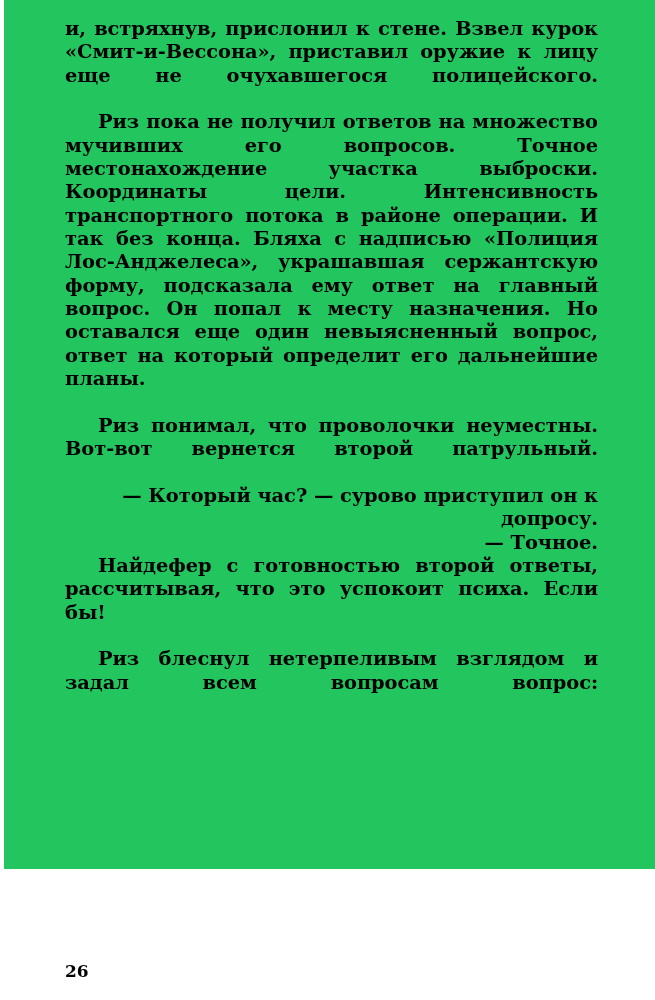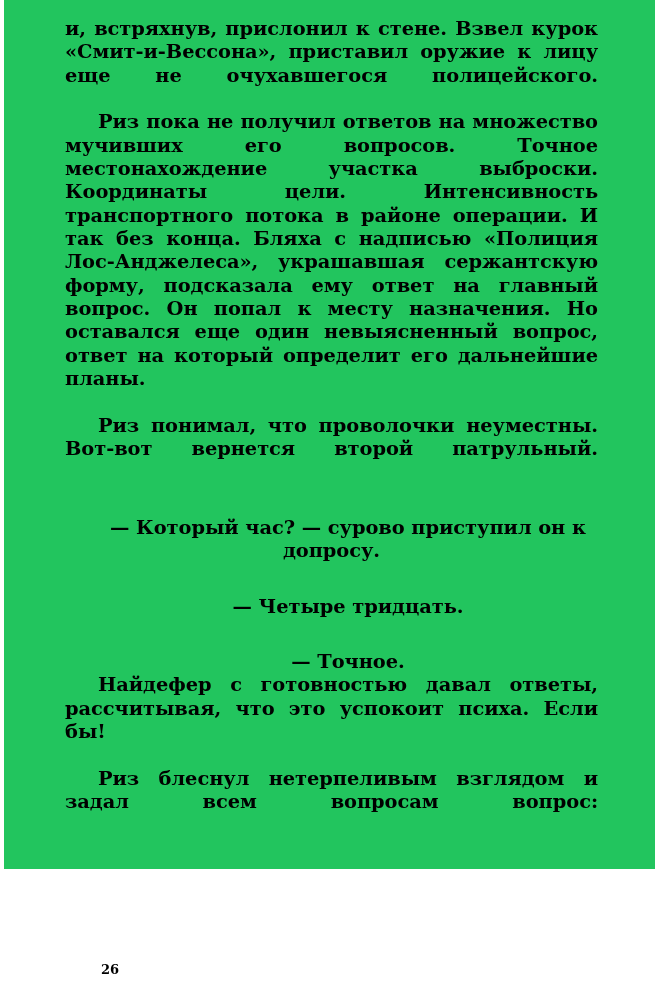--- a/index.html
+++ b/index.html
@@ -53,66 +53,63 @@
   }
 
   
   .para.noindent {
     text-indent: 0;
   }
 
   
   .para.dialogue {
     text-indent: 33px;
-    text-align: center;
-    margin-top: 32px;
+    text-align: right;
   }
 
   
   .para::after {
     content: "";
     display: inline-block;
     width: 100%;
   }
   .para.dialogue::after { content: none; }
 
   #folio {
     position: absolute;
     left: 61px;
     top: 963px;
     font-family: "DejaVu Serif", "Liberation Serif", serif;
     font-weight: 700;
-    font-size: 13px;
+    font-size: 17px;
     line-height: 1;
     color: #000000;
-    margin-left: 36px;
   }
 </style>
 </head>
 <body>
 
 <div id="page">
 
   <div id="text-column">
 
     <p class="para noindent">и, встряхнув, прислонил к стене. Взвел курок «Смит-и-Вес­сона», приставил оружие к лицу еще не очухавшегося полицейского.</p>
 
 
     <p class="para indent">Риз пока не получил ответов на множество мучивших его вопросов. Точное местонахождение участка выброски. Координаты цели. Интенсивность транспортного потока в районе операции. И так без конца. Бляха с надписью «Полиция Лос-Анджелеса», украшавшая сержантскую форму, подсказала ему ответ на главный вопрос. Он попал к месту назначения. Но оставался еще один невыясненный вопрос, ответ на который определит его дальнейшие планы.</p>
 
     <p class="para indent">Риз понимал, что проволочки неуместны. Вот-вот вер­нется второй патрульный.</p>
 
     <p class="para dialogue">— Который час? — сурово приступил он к допросу.</p>
 
-    <p class="para dialogue">— Четыре тридцать.</p>
 
 
     <p class="para dialogue">— Точное.</p>
 
-    <p class="para indent">Найдефер с готовностью давал ответы, рассчитывая, что это успокоит психа. Если бы!</p>
+    <p class="para indent">Найдефер с готовностью второй ответы, рассчитывая, что это успокоит психа. Если бы!</p>
 
 
 
 
     <p class="para indent">Риз блеснул нетерпеливым взглядом и задал всем воп­росам вопрос:</p>
 
   </div>
 
   <div id="folio">26</div>
 

